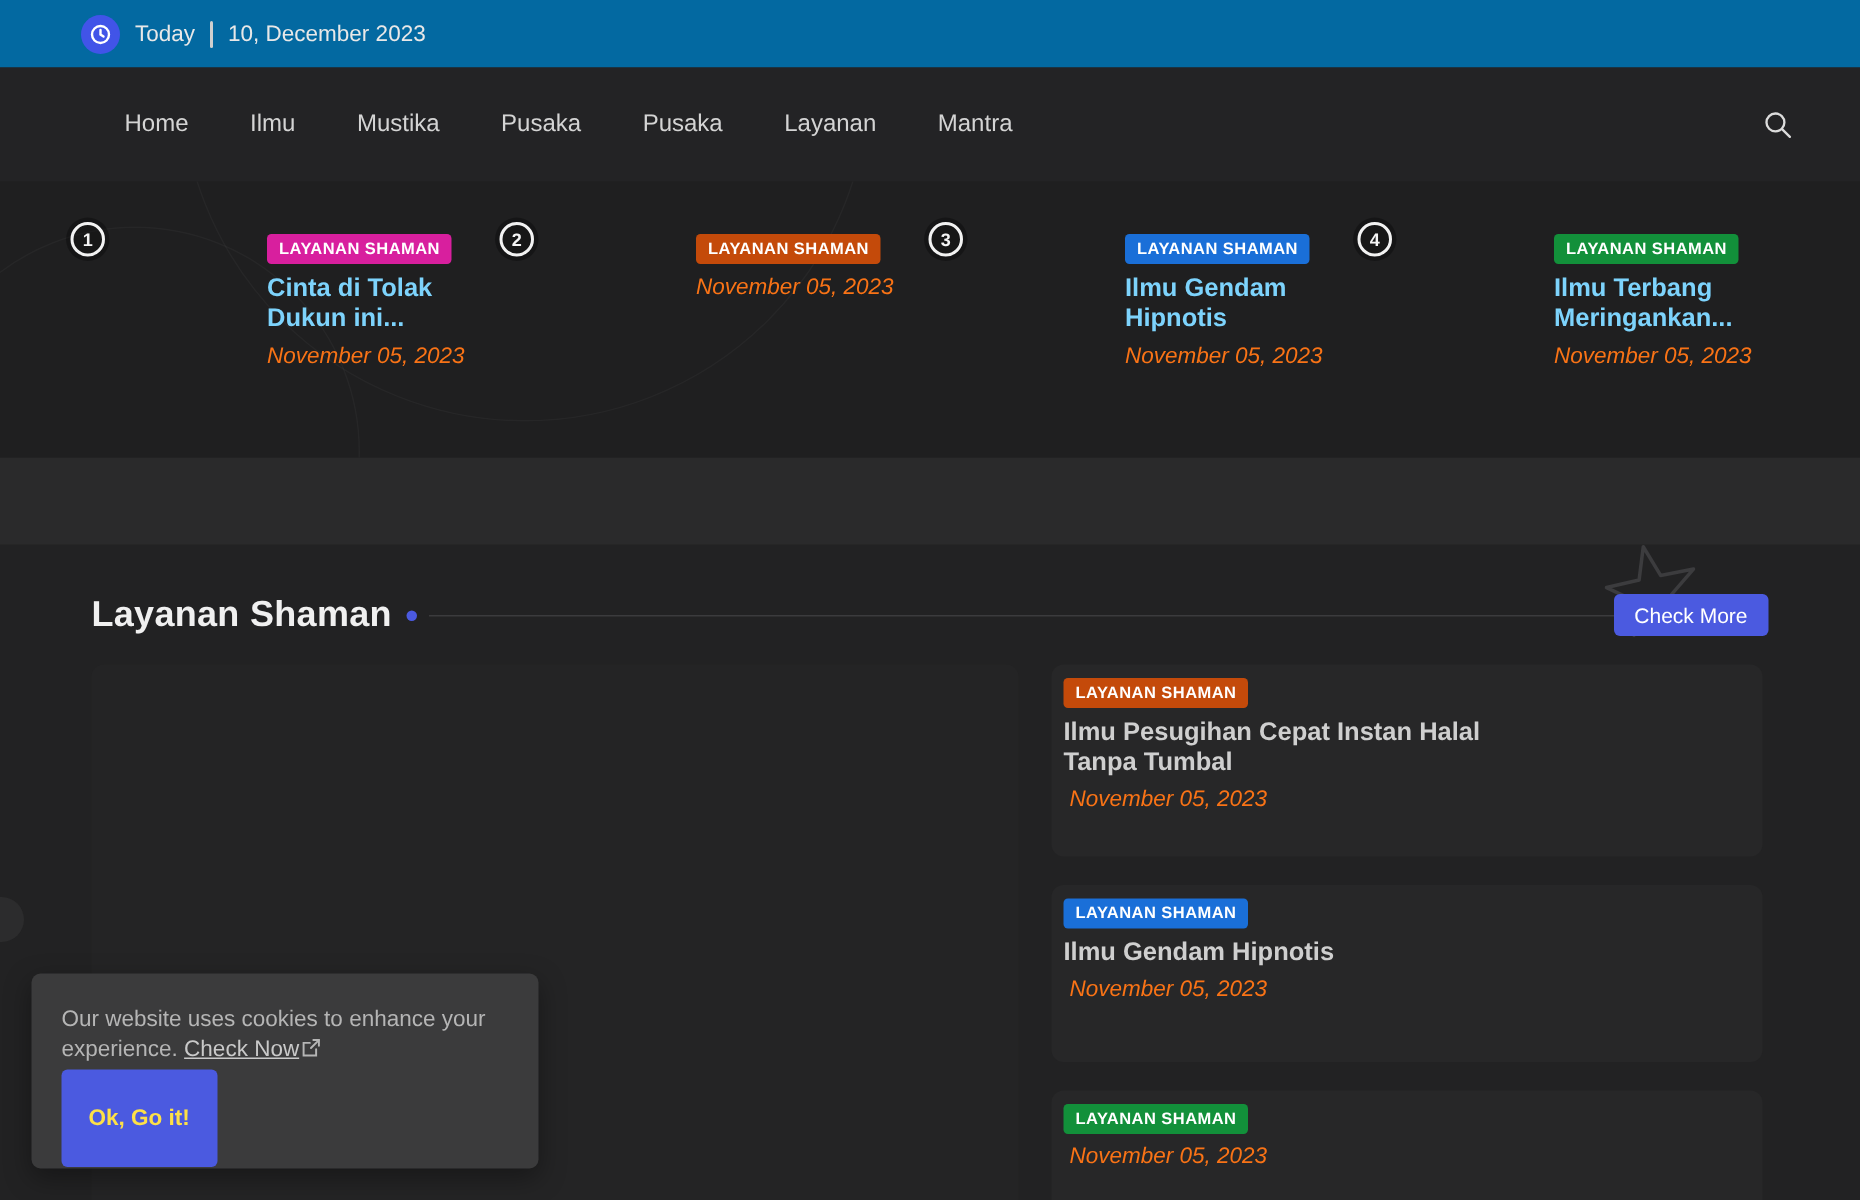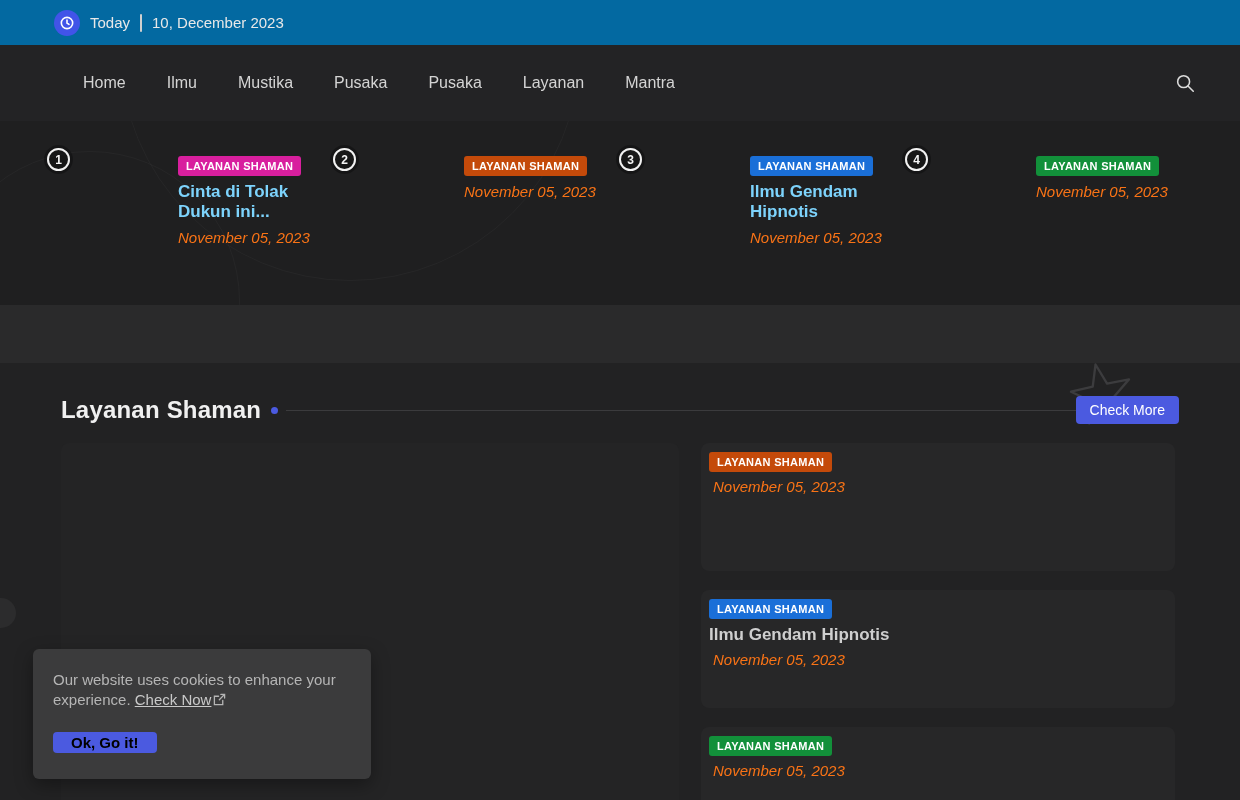--- a/index.html
+++ b/index.html
@@ -62,29 +62,29 @@
   .post-card { background:#272728; border-radius:8px; padding:9px 14px 0 8px; height:118px; cursor:pointer; }
   .post-card.tall { height:128px; }
   .post-title { margin-top:6px; max-width:310px; font-size:17px; font-weight:bold; line-height:20px; color:#cfcfcf; }
   .post-card .post-date { margin-top:6px; padding-left:4px; }
 
   
   .carousel-prev { position:absolute; left:-14px; top:598px; width:30px; height:30px; border-radius:50%; background:#2c2c2d; cursor:pointer; }
 
   
   .cookie-popup {
-    position:absolute; left:33px; top:649px; width:338px; height:130px;
+    position:absolute; left:21px; top:649px; width:338px; height:130px;
     background:#3b3b3c; border-radius:6px; padding:21px 20px; box-shadow:0 6px 18px rgba(0,0,0,0.35); z-index:5;
   }
   .cookie-text { font-size:15px; line-height:20px; color:#b5b5b5; max-width:300px; }
   .cookie-link { color:#c9c9c9; text-decoration:underline; cursor:pointer; }
   .ext-icon { display:inline-block; vertical-align:-1px; margin-left:2px; }
   .cookie-btn {
-    margin-top:21px; color:#000000; font-size:15px; font-weight:bold; border:none; border-radius:4px;
-    padding:2px 18px; cursor:pointer; font-family:inherit;
+    margin-top:2px; color:#fde047; font-size:15px; font-weight:bold; border:none; border-radius:4px;
+    padding:24px 18px; cursor:pointer; font-family:inherit;
   }
 </style>
 </head>
 <body>
 
 <div class="topbar">
   <div class="clock-badge" style="background: rgb(65, 84, 232);">
     <svg width="16" height="16" viewBox="0 0 24 24" fill="none" stroke="#ffffff" stroke-width="2.4" stroke-linecap="round">
       <circle cx="12" cy="12" r="8.5"></circle>
         <path d="M12 7.5V12l3 2"></path>
@@ -141,20 +141,21 @@
         <span class="cat-badge" style="background: rgb(26, 111, 216);">LAYANAN SHAMAN</span>
         <div class="hero-title">Ilmu Gendam Hipnotis</div>
         <div class="post-date">November 05, 2023</div>
       </div>
     </div>
 
     <div class="hero-item">
       <div class="rank-circle">4</div>
       <div class="hero-content">
         <span class="cat-badge" style="background: rgb(18, 144, 58);">LAYANAN SHAMAN</span>
+        <div class="hero-title">Ilmu Terbang Meringankan...</div>
         <div class="post-date">November 05, 2023</div>
       </div>
     </div>
 
   </div>
 </div>
 
 <div class="strip"></div>
 
 <div class="section">
@@ -170,20 +171,21 @@
     <button class="show-more-btn" style="background: rgb(75, 90, 224);">Check More</button>
   </div>
 
   <div class="content-row">
     <div class="feature-card"></div>
 
     <div class="post-list">
 
       <div class="post-card tall">
         <span class="cat-badge" style="background: rgb(196, 74, 10);">LAYANAN SHAMAN</span>
+        <div class="post-title">Ilmu Pesugihan Cepat Instan Halal Tanpa Tumbal</div>
         <div class="post-date">November 05, 2023</div>
       </div>
 
       <div class="post-card">
         <span class="cat-badge" style="background: rgb(26, 111, 216);">LAYANAN SHAMAN</span>
         <div class="post-title">Ilmu Gendam Hipnotis</div>
         <div class="post-date">November 05, 2023</div>
       </div>
 
       <div class="post-card">

